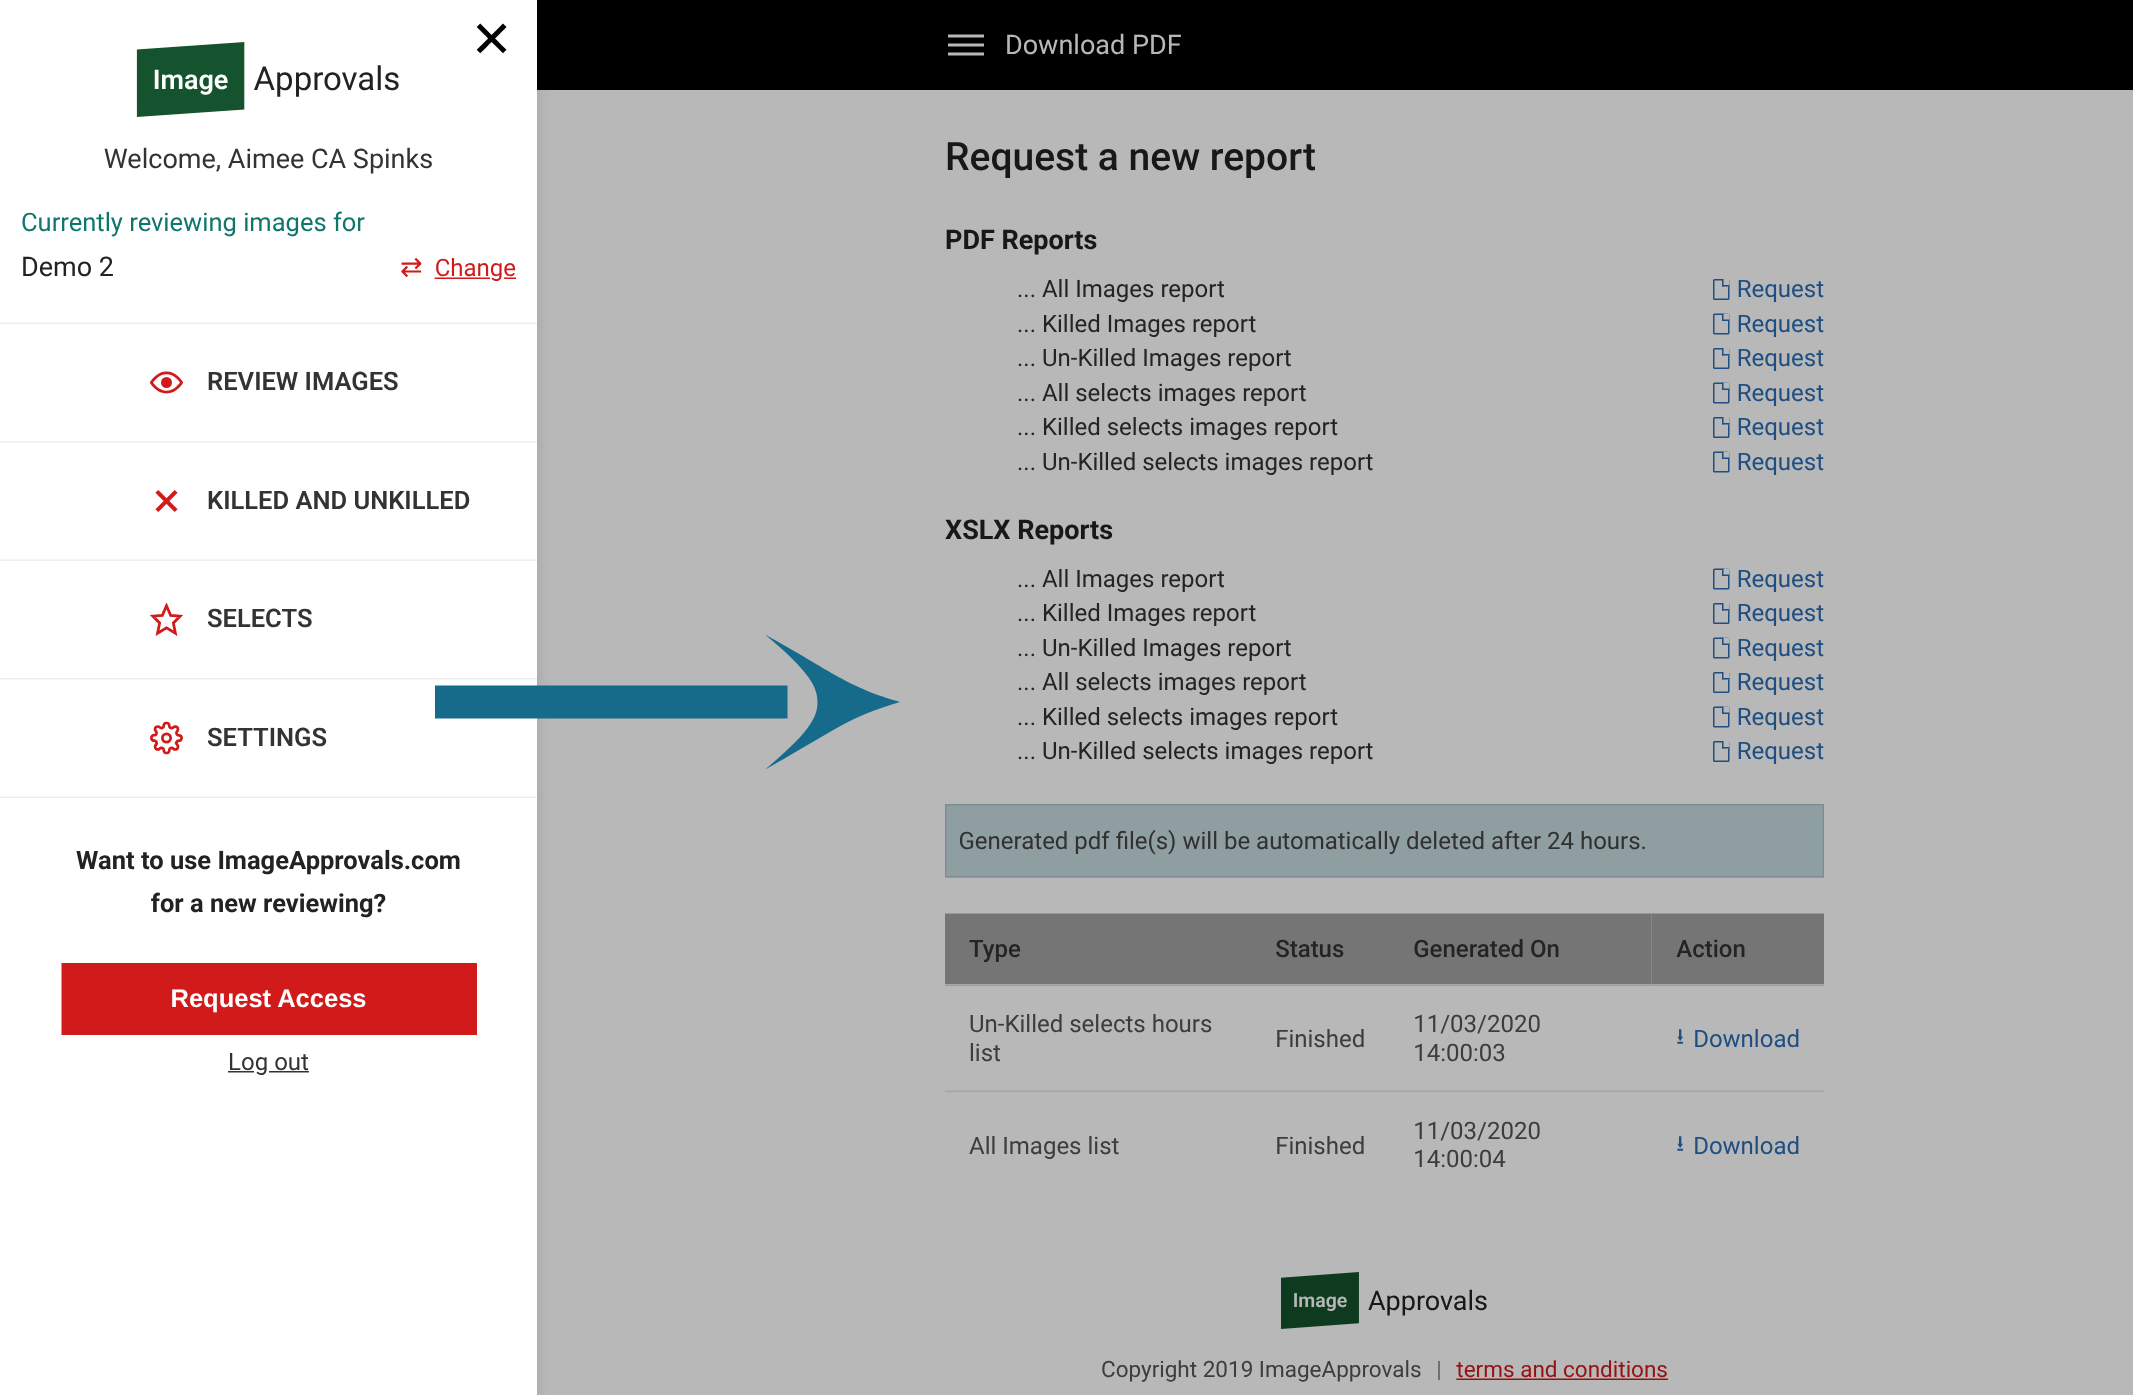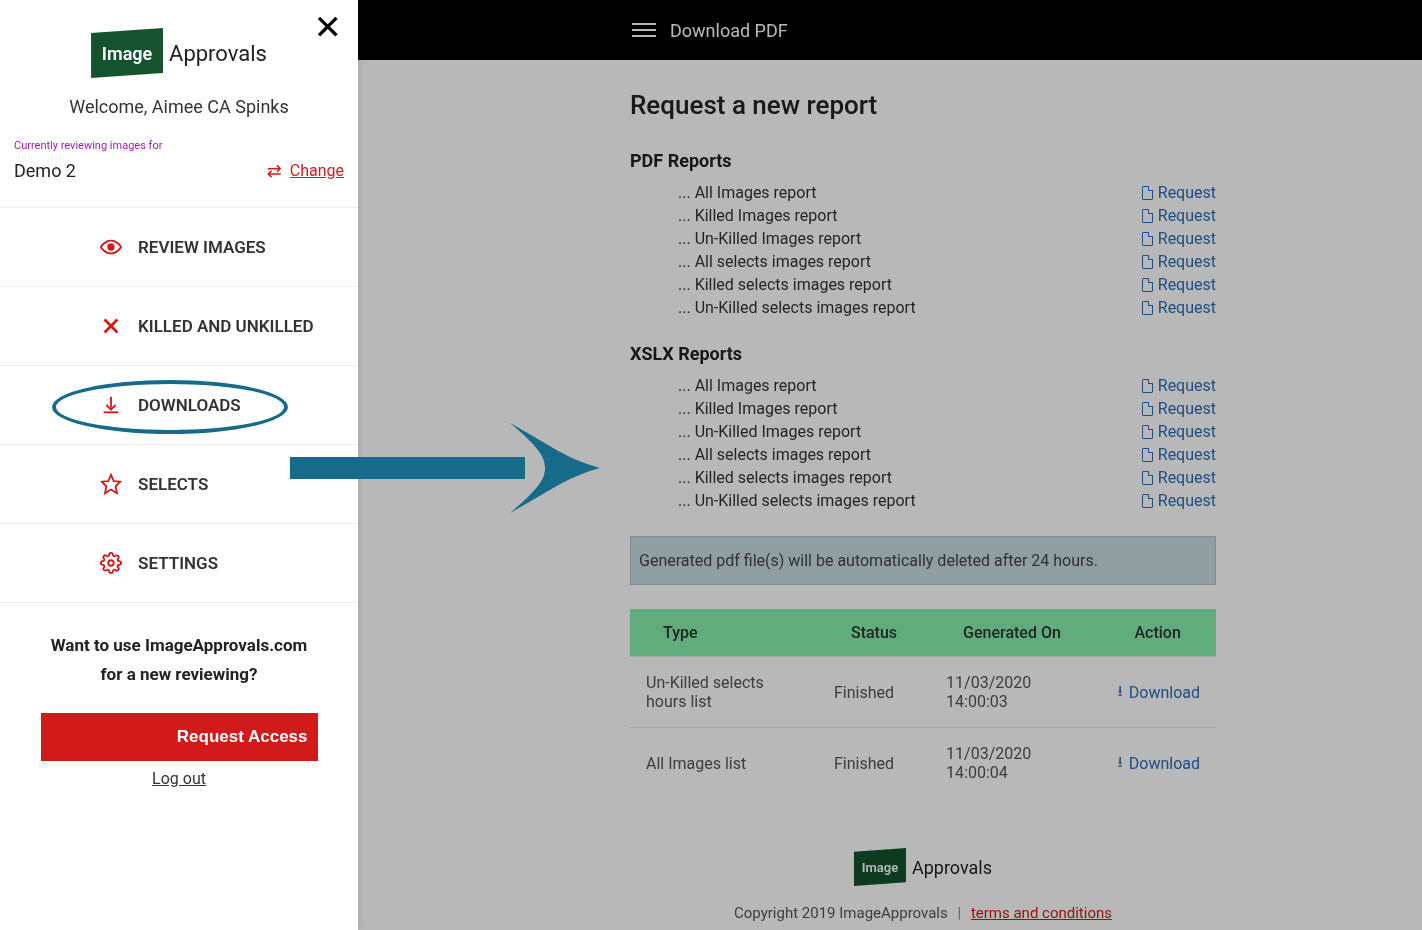--- a/index.html
+++ b/index.html
@@ -4,56 +4,56 @@
 <style>
 * { box-sizing: border-box; margin: 0; padding: 0; }
 body { font-family: -apple-system, BlinkMacSystemFont, "Segoe UI", Roboto, Helvetica, Arial, sans-serif; width: 1422px; height: 930px; overflow: hidden; background: #fff; position: relative; }
 .sidebar { position: absolute; left: 0; top: 0; width: 358px; height: 930px; background: #fff; z-index: 10; box-shadow: 2px 0 8px rgba(0,0,0,0.08); display: flex; flex-direction: column; }
 .close-x { position: absolute; top: 10px; right: 16px; font-size: 34px; font-weight: 300; cursor: pointer; color: #000; line-height: 1; }
 .logo-wrap { text-align: center; padding: 28px 0 6px 0; }
 .logo { display: inline-flex; align-items: center; gap: 6px; }
 .logo-box { width: 72px; height: 50px; background: #14532d; position: relative; clip-path: polygon(0 10%, 100% 0, 100% 90%, 0 100%); display: flex; align-items: center; justify-content: center; color: #fff; font-weight: 600; font-size: 18px; }
 .logo-text { font-size: 22px; color: #222; font-weight: 400; }
 .welcome { text-align: center; font-size: 18px; color: #333; padding: 12px 0 22px 0; }
-.review-label { font-size: 11px; color: #a21caf; padding: 0 14px; }
+.review-label { font-size: 17px; color: #0f766e; padding: 0 14px; }
 .prod-row { display: flex; align-items: center; justify-content: space-between; padding: 8px 14px 26px 14px; }
 .prod-name { font-weight: 400; font-size: 18px; color: #222; }
 .change-group { display: inline-flex; align-items: center; gap: 8px; }
 .swap-icon { color: #d11a1a; font-size: 18px; }
 .change-link { color: #d11a1a; text-decoration: underline; font-size: 16px; cursor: pointer; }
 .nav { border-top: 1px solid #eee; }
 .nav-item { display: flex; align-items: center; gap: 16px; padding: 28px 14px 28px 100px; border-bottom: 1px solid #eee; font-size: 17px; font-weight: 600; color: #333; cursor: pointer; }
 .nav-item-wrap { position: relative; border-bottom: 1px solid #eee; }
 .nav-item-wrap .nav-item { border-bottom: none; }
 .nav-icon { color: #d11a1a; width: 22px; text-align: center; font-size: 20px; flex-shrink: 0; }
 .ellipse { position: absolute; left: 52px; top: 14px; width: 236px; height: 54px; border: 4px solid #166a8a; border-radius: 50%; pointer-events: none; }
 .arrow-svg { position: absolute; left: 285px; top: 408px; width: 320px; height: 120px; pointer-events: none; z-index: 20; }
 .footer-cta { text-align: center; padding: 28px 20px 10px 20px; font-size: 17px; font-weight: 700; color: #222; line-height: 1.7; }
-.req-btn { display: block; width: 277px; margin: 14px auto 0 auto; background: #d11a1a; color: #fff; text-align: right; padding: 14px 10px; font-size: 17px; font-weight: 700; border: none; cursor: pointer; }
+.req-btn { display: block; width: 277px; margin: 14px auto 0 auto; background: #d11a1a; color: #fff; text-align: center; padding: 14px 10px; font-size: 17px; font-weight: 700; border: none; cursor: pointer; }
 .logout { display: block; text-align: center; margin-top: 8px; color: #333; text-decoration: underline; font-size: 16px; cursor: pointer; }
 .main { position: absolute; left: 358px; top: 0; width: 1064px; height: 930px; }
 .overlay { position: absolute; left: 358px; top: 0; width: 1064px; height: 930px; background: rgba(0,0,0,0.28); z-index: 5; pointer-events: none; }
 .topbar { background: #000; height: 60px; display: flex; align-items: center; padding-left: 274px; gap: 14px; }
 .hamburger { display: inline-flex; flex-direction: column; gap: 4px; cursor: pointer; }
 .hamburger span { display: block; width: 24px; height: 2px; background: #fff; }
 .topbar-title { color: #fff; font-size: 18px; }
 .content { padding: 30px 0 0 0; }
 .content-inner { width: 586px; margin-left: 272px; }
 .page-heading { font-size: 26px; color: #222; font-weight: 500; margin-bottom: 30px; }
 .section-title { font-size: 18px; color: #222; margin-bottom: 10px; }
 .report-list { padding-left: 48px; margin-bottom: 24px; }
 .report-row { display: flex; justify-content: space-between; align-items: center; padding: 2px 0; font-size: 16px; color: #333; }
 .report-name { color: #333; }
 .report-name::before { content: "... "; }
 .req-link { color: #2b6db5; display: inline-flex; align-items: center; gap: 5px; cursor: pointer; font-size: 16px; }
 .file-icon { display: inline-block; width: 11px; height: 14px; border: 1.4px solid #2b6db5; border-radius: 1px; position: relative; }
 .file-icon::before { content: ""; position: absolute; right: -1px; top: -1px; width: 4px; height: 4px; background: #fff; border-left: 1.4px solid #2b6db5; border-bottom: 1.4px solid #2b6db5; }
 .notice { background: #c7dbe0; border: 1px solid #a9c6cd; padding: 14px 8px; font-size: 16px; color: #444; margin-bottom: 24px; }
 .table { width: 100%; border-collapse: collapse; }
-.table th { background: #86efac; text-align: left; padding: 14px 33px; font-weight: 500; font-size: 16px; color: #333; }
+.table th { background: #a3a3a3; text-align: left; padding: 14px 16px; font-weight: 500; font-size: 16px; color: #333; }
 .table td { padding: 16px; font-size: 16px; color: #555; border-top: 1px solid #e6e6e6; }
 .dl-link { color: #2b6db5; display: inline-flex; align-items: center; gap: 6px; cursor: pointer; }
 .dl-icon { font-size: 15px; }
 .brand-footer { text-align: center; margin-top: 50px; }
 .brand-footer .logo-box { width: 52px; height: 38px; font-size: 13px; }
 .brand-footer .logo-text { font-size: 18px; }
 .copyright { text-align: center; margin-top: 18px; font-size: 15px; color: #555; }
 .copyright a { color: #d11a1a; text-decoration: underline; cursor: pointer; }
 .sep { margin: 0 6px; color: #888; }
 .nav-icon svg { width: 22px; height: 22px; display: block; }
@@ -93,33 +93,20 @@
       <span>REVIEW IMAGES</span>
     </div>
     <div class="nav-item">
       <span class="nav-icon">
         <svg viewBox="0 0 24 24" stroke="#d11a1a" stroke-width="3">
             <line x1="5" y1="5" x2="19" y2="19"></line>
             <line x1="19" y1="5" x2="5" y2="19"></line>
           </svg>
       </span>
       <span>KILLED AND UNKILLED</span>
-    </div>
-    <div class="nav-item-wrap">
-      <div class="nav-item">
-        <span class="nav-icon">
-          <svg viewBox="0 0 24 24" fill="none" stroke="#d11a1a" stroke-width="2">
-              <path d="M12 3v12"></path>
-              <path d="M7 12l5 5 5-5"></path>
-              <path d="M4 20h16"></path>
-            </svg>
-        </span>
-        <span>DOWNLOADS</span>
-      </div>
-      <div class="ellipse"></div>
     </div>
     <div class="nav-item">
       <span class="nav-icon">
         <svg viewBox="0 0 24 24" fill="none" stroke="#d11a1a" stroke-width="2">
             <polygon points="12 2 15 9 22 9.5 17 14.5 18.5 22 12 18 5.5 22 7 14.5 2 9.5 9 9"></polygon>
           </svg>
       </span>
       <span>SELECTS</span>
     </div>
     <div class="nav-item">

